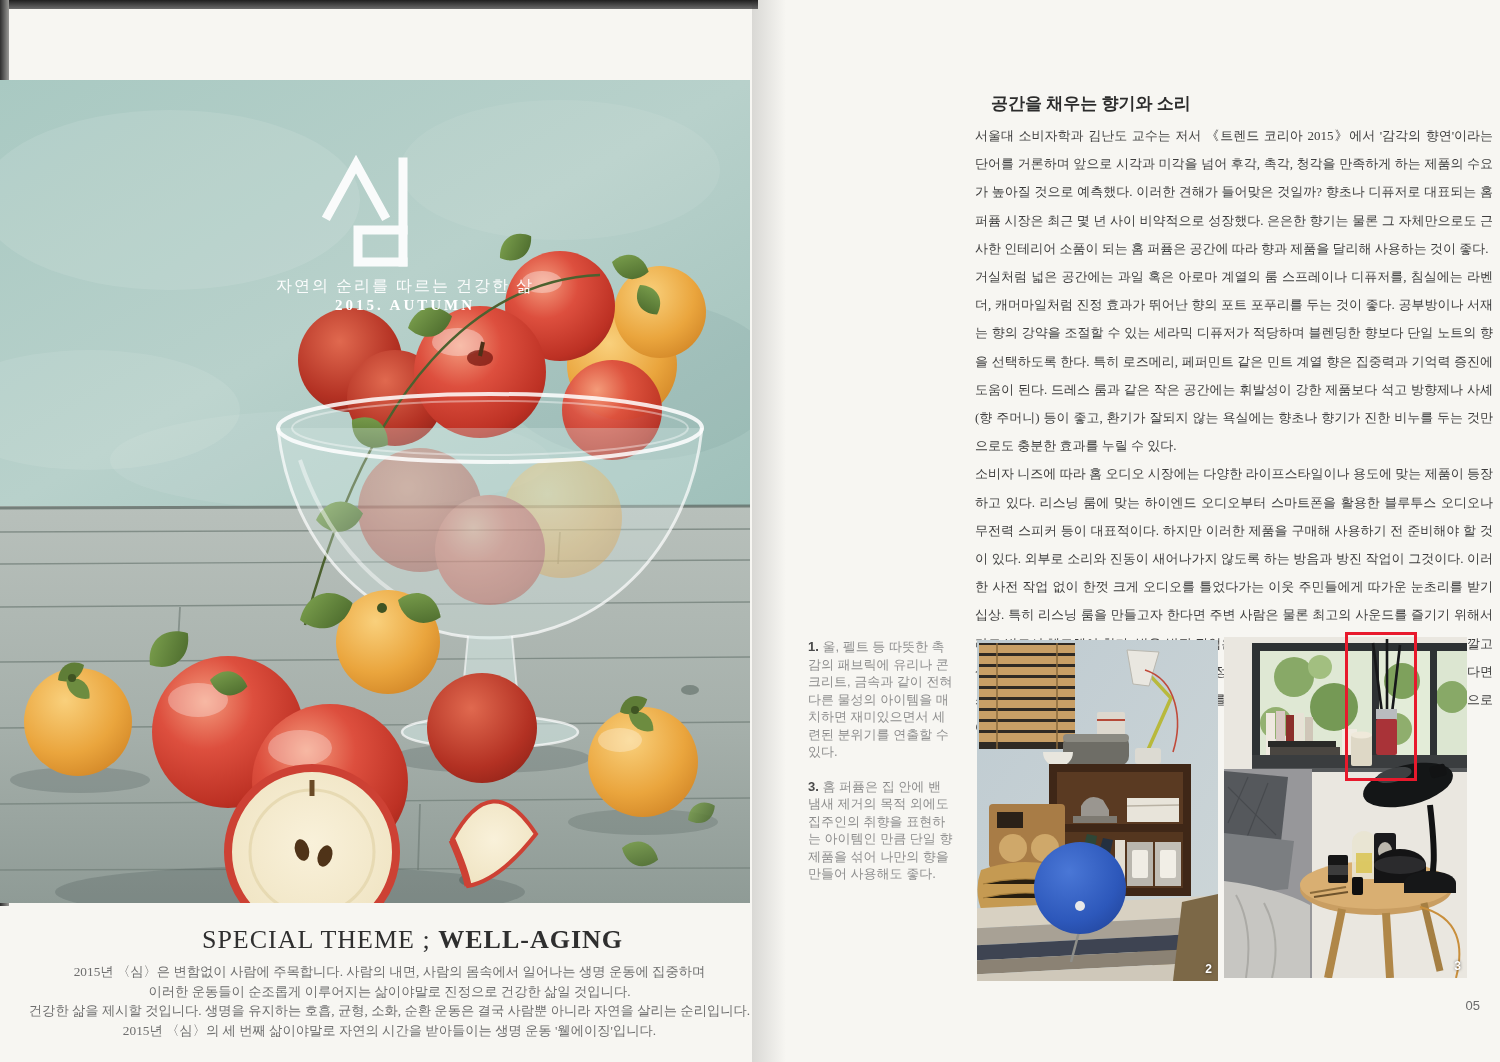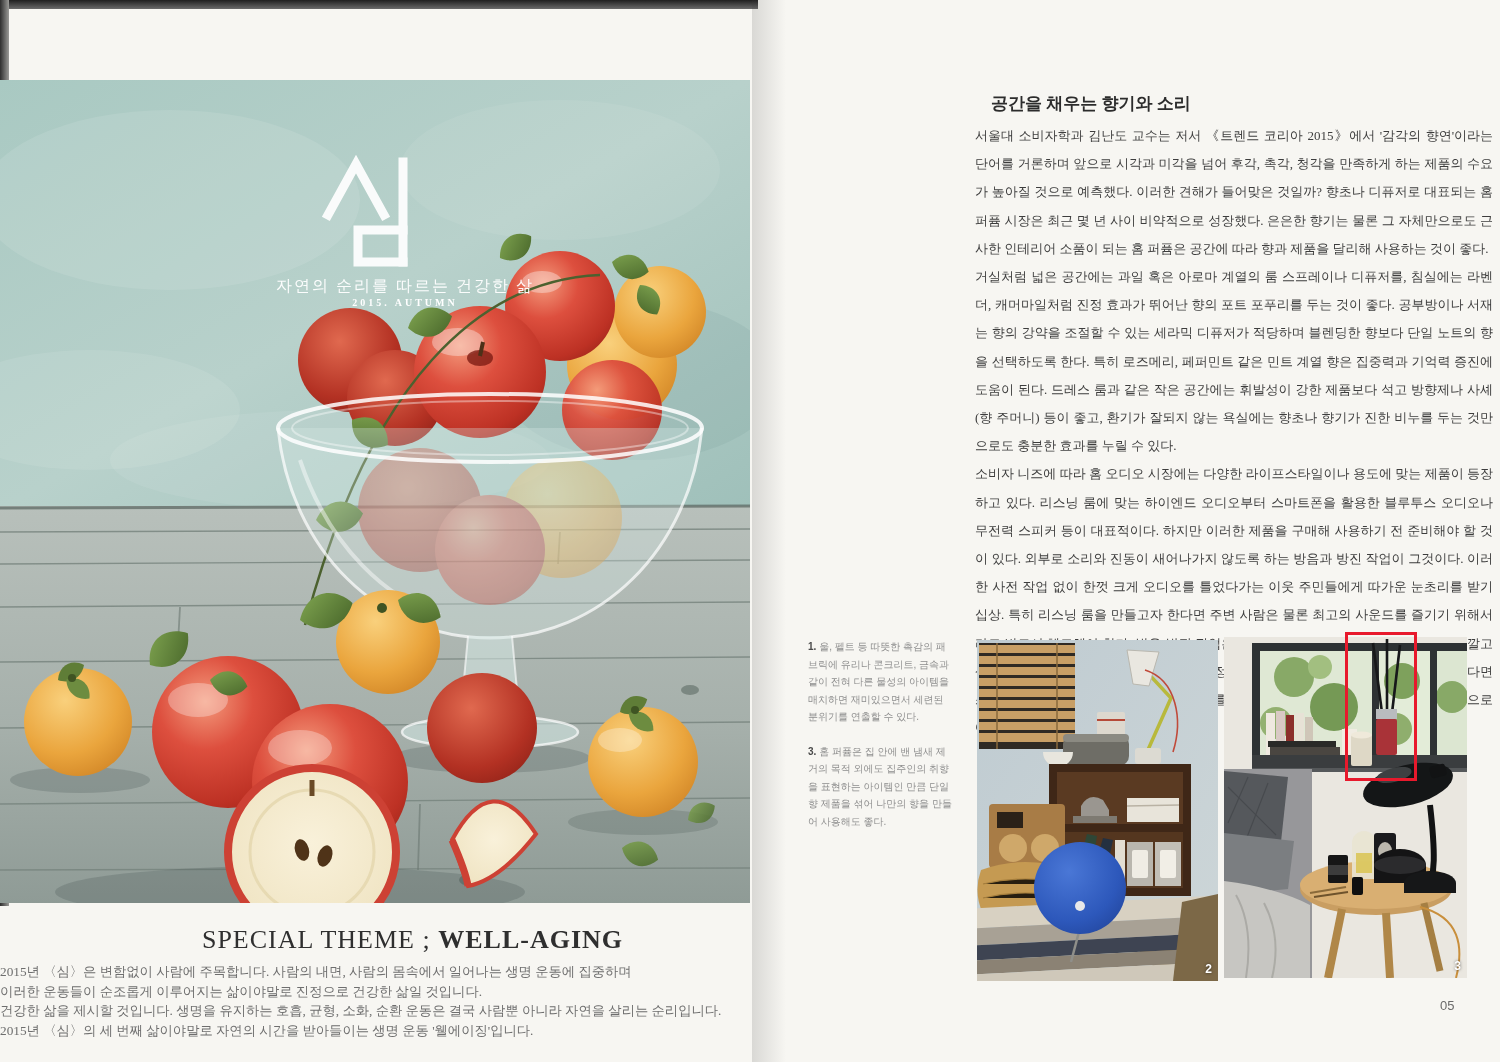--- a/index.html
+++ b/index.html
@@ -11,47 +11,47 @@
   .scan-left{position:absolute;left:0;top:0;width:9px;height:906px;
              background:linear-gradient(to right,#2e2e2e,#9a9a97);}
   .gutter{position:absolute;left:752px;top:0;width:34px;height:1062px;
           background:linear-gradient(to right,rgba(60,60,60,.16),rgba(60,60,60,0));}
   
   .cover-photo{position:absolute;left:0;top:80px;width:750px;height:823px;}
   .cover-photo svg{display:block;width:100%;height:100%;}
   .cover-tagline{position:absolute;left:255px;top:276px;width:300px;text-align:center;
                  color:rgba(255,255,255,.95);font-size:16px;letter-spacing:2px;}
   .cover-issue{position:absolute;left:255px;top:297px;width:300px;text-align:center;
-               color:#fff;font-weight:bold;font-size:10px;letter-spacing:3px;}
+               color:#fff;font-weight:bold;font-size:15px;letter-spacing:3px;}
   .theme-line{position:absolute;left:0;top:925px;width:755px;text-align:center;
               color:#2f2f2f;font-size:26px;letter-spacing:1px;margin-left:35px;}
   .theme-line b{font-weight:bold;}
-  .intro{position:absolute;left:0;top:962px;width:755px;
-         color:#6e6e6e;font-size:13.3px;line-height:19.5px;}
+  .intro{position:absolute;left:0;top:962px;width:755px;text-align:center;
+         color:#6e6e6e;font-size:13.3px;line-height:19.5px;padding-left:12px;}
   
   .article{position:absolute;left:975px;top:92px;width:518px;color:#3d3d3d;}
   .article h2{margin:0 0 7px 16px;font-size:17px;font-weight:bold;color:#2c2c2c;}
   .article p{margin:0;font-size:13px;line-height:28.2px;text-align:justify;}
   
   .captions{position:absolute;left:808px;top:638px;width:146px;
-            font-family:"Liberation Sans", sans-serif;font-size:10px;
+            font-family:"Liberation Sans", sans-serif;font-size:13px;
             line-height:17.5px;color:#8e8e8e;}
   .caption{margin-bottom:17px;}
   .caption .num{font-weight:bold;color:#4a4a4a;}
   
   .photo{position:absolute;overflow:hidden;}
   .photo svg{display:block;width:100%;height:100%;}
   .photo2{left:977px;top:640px;width:241px;height:341px;}
   .photo3{left:1224px;top:637px;width:243px;height:341px;}
   .photo-num{position:absolute;right:6px;bottom:5px;color:#fff;
              font-family:"Liberation Sans", sans-serif;font-weight:bold;font-size:12px;
              text-shadow:0 0 3px rgba(0,0,0,.6);}
   .annotation-box{position:absolute;left:1345px;top:632px;width:66px;height:143px;
                   border:3px solid #e8192c;z-index:30;}
-  .page-num{position:absolute;left:1440px;top:998px;width:40px;text-align:left;
+  .page-num{position:absolute;left:1440px;top:998px;width:40px;text-align:right;
             color:#6a6a6a;font-size:13px;font-family:"Liberation Sans", sans-serif;}
 </style>
 </head>
 <body>
 
 <div id="stage">
 
   <div class="scan-top"></div>
   <div class="scan-left"></div>
 

